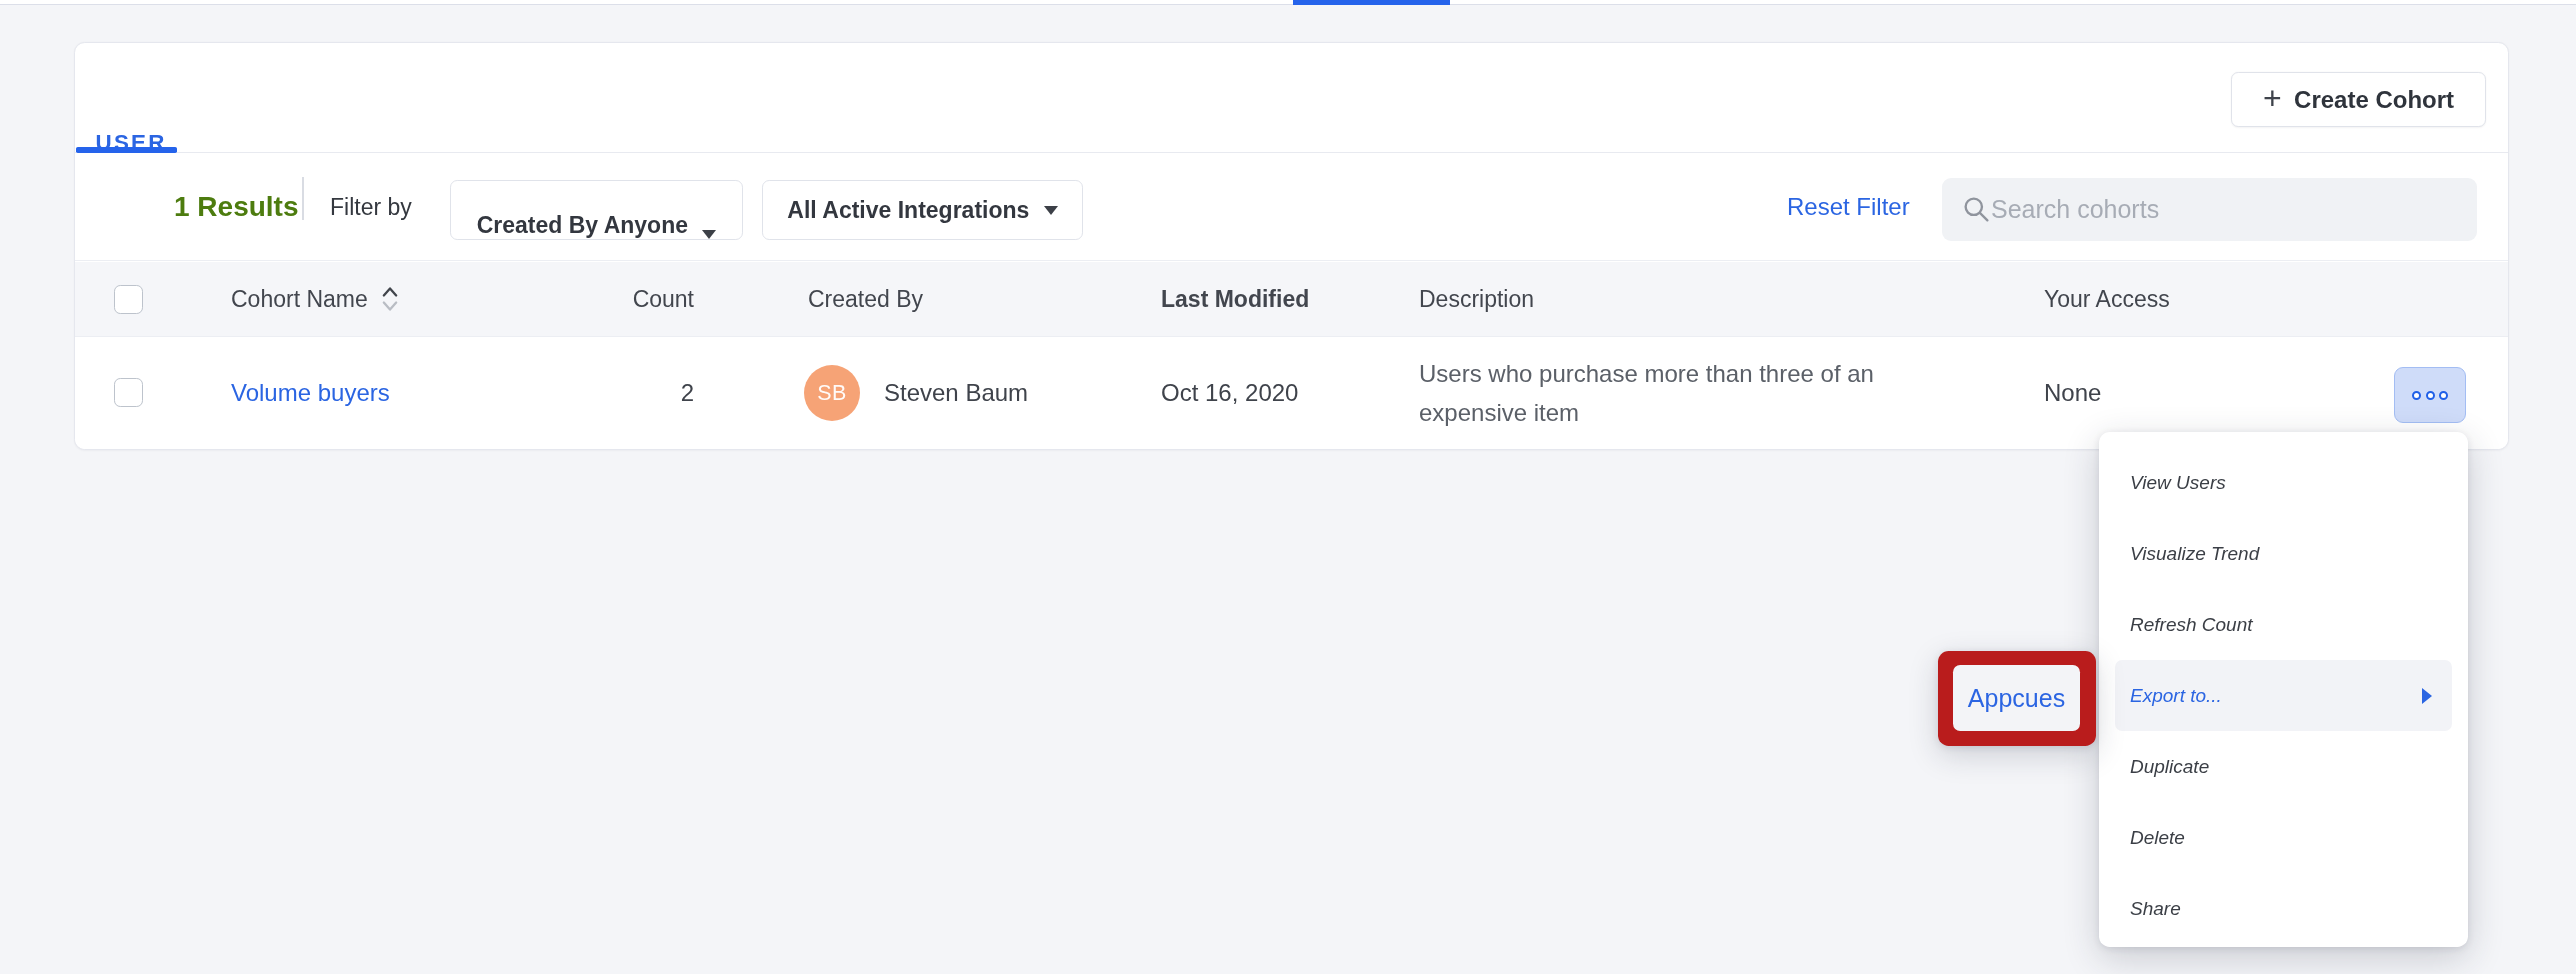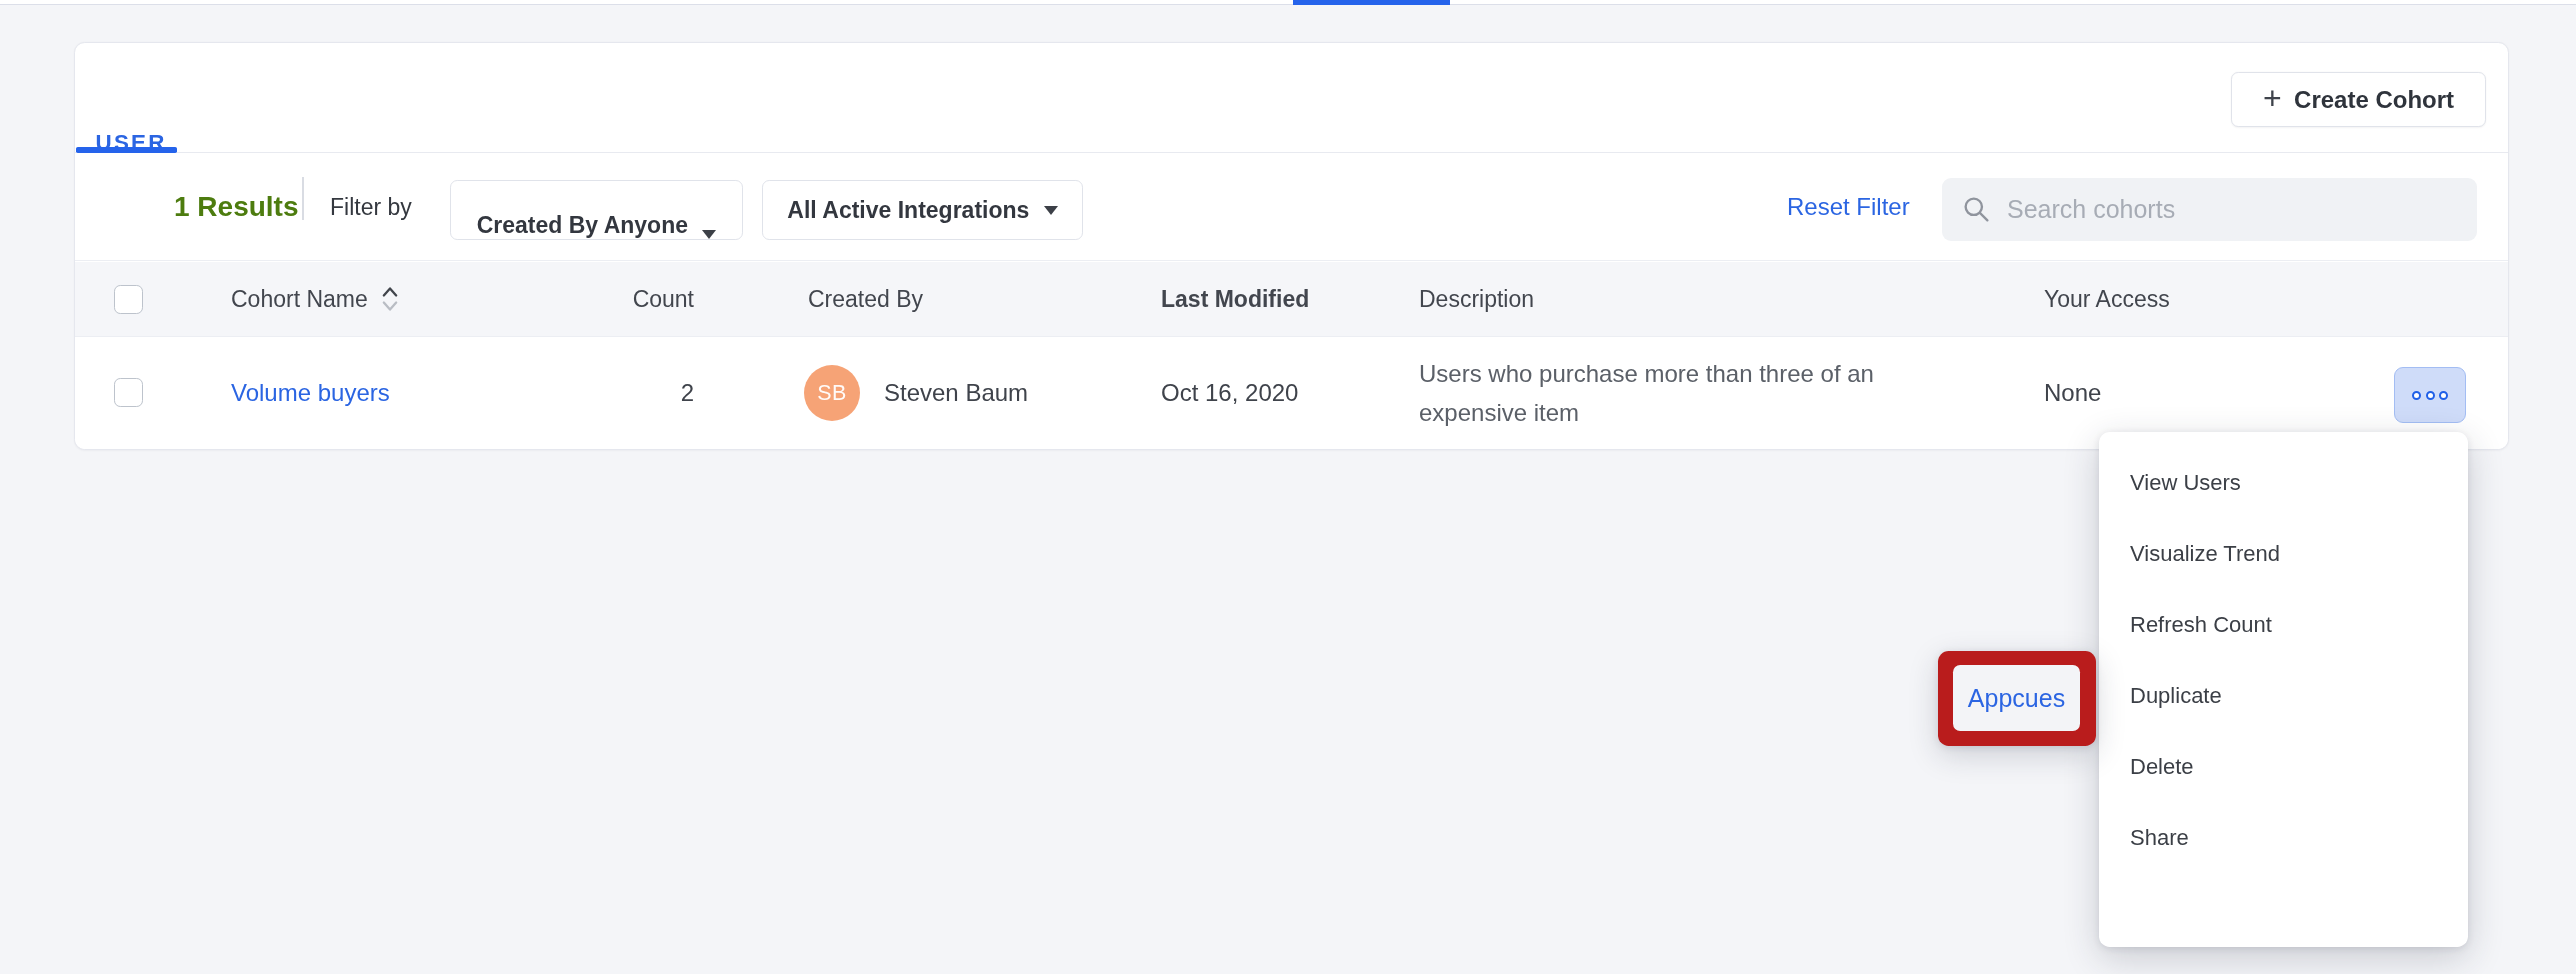--- a/index.html
+++ b/index.html
@@ -57,21 +57,21 @@
     position:absolute;top:27px;height:60px;background:#fff;border:1.8px solid var(--btn-border);border-radius:7.2px;
     display:flex;align-items:center;justify-content:center;gap:14.3px;
     font-size:23px;font-weight:600;color:#33373f;cursor:pointer;
   }
   .dd-created{left:375px;width:293px;align-items:flex-end;}
   .dd-integrations{left:687px;width:321px;}
   .caret-down{width:0;height:0;border-left:7.2px solid transparent;border-right:7.2px solid transparent;border-top:9px solid #3c4047;margin-top:1.8px;}
   .reset-filter{position:absolute;left:1712px;top:50%;transform:translateY(-50%);font-size:24px;color:var(--blue);cursor:pointer;}
   .searchbox{
     position:absolute;left:1867px;top:25px;width:535px;height:63px;background:#f0f2f5;border-radius:9px;
-    display:flex;align-items:center;padding:11px 20px;gap:16px;
+    display:flex;align-items:center;padding:11px 20px;gap:0;
   }
   .searchbox input{
     border:none;outline:none;background:transparent;flex:1;
     font-family:"Liberation Sans", sans-serif;font-size:25px;color:#3f434b;
   }
   .searchbox input::placeholder{color:#a7acb5;}
   
   .thead{position:absolute;left:0;top:219px;width:100%;height:75px;background:#f5f6f9;border-bottom:1.8px solid #eceef3;font-size:23px;font-weight:500;color:#42464e;}
   .th{position:absolute;top:50%;transform:translateY(-50%);white-space:nowrap;}
   .th-name{left:156px;display:flex;align-items:center;gap:12.5px;cursor:pointer;}
@@ -109,21 +109,21 @@
   .dot-ring{width:9px;height:9px;border:2.7px solid #2060e8;border-radius:50%;background:#fff;}
   
   .menu{
     position:absolute;left:2099px;top:432px;width:369px;height:515px;
     background:#fff;border-radius:10.7px;box-shadow:0 10.7px 36px rgba(35,40,60,.20), 0 1.8px 7.2px rgba(35,40,60,.10);
     padding-top:15px;z-index:10;
   }
   .menu-item{
     height:71px;margin:0 16px;border-radius:7.2px;
     display:flex;align-items:center;padding:0 20px 0 15px;
-    font-size:22px;color:#3b3f46;cursor:pointer;white-space:nowrap;
+    font-size:19px;color:#3b3f46;cursor:pointer;white-space:nowrap;font-style:italic;
   }
   .menu-item.active{background:#f2f3f7;color:var(--blue);justify-content:space-between;}
   .arrow-right{width:0;height:0;border-top:8px solid transparent;border-bottom:8px solid transparent;border-left:10.7px solid var(--blue);}
   
   .submenu{
     position:absolute;left:1938px;top:651px;width:158px;height:95px;
     background:#b91c1c;border-radius:10.7px;box-shadow:0 9px 30px rgba(35,40,60,.18), 0 1.8px 7.2px rgba(35,40,60,.10);
     padding:14.3px 15px;z-index:11;
   }
   .submenu-item{
@@ -211,20 +211,24 @@
       <span class="dot-ring"></span>
       <span class="dot-ring"></span>
     </div>
   </div>
 </div>
 
 <div class="menu">
   <div class="menu-item">View Users</div>
   <div class="menu-item">Visualize Trend</div>
   <div class="menu-item">Refresh Count</div>
+  <div class="menu-item active">
+    <span>Export to...</span>
+    <span class="arrow-right"></span>
+  </div>
   <div class="menu-item">Duplicate</div>
   <div class="menu-item">Delete</div>
   <div class="menu-item">Share</div>
 </div>
 
 <div class="submenu">
   <div class="submenu-item">Appcues</div>
 </div>
 
 

